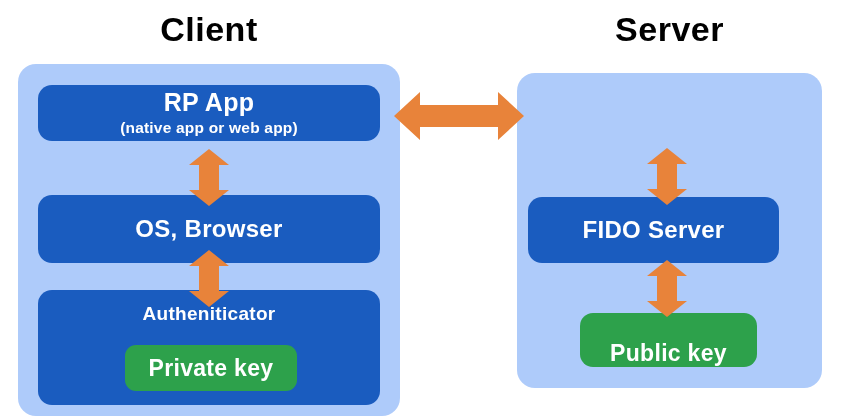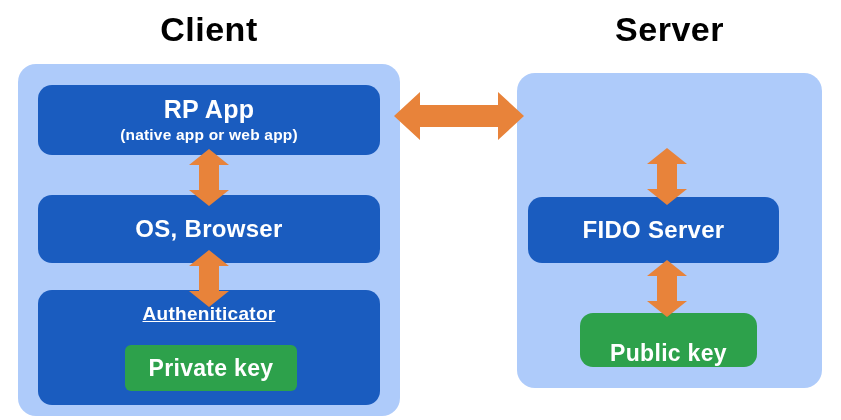--- a/index.html
+++ b/index.html
@@ -56,25 +56,24 @@
     letter-spacing: 0.2px;
   }
   .node-auth {
     justify-content: flex-start;
     padding-top: 13px;
   }
   .node-auth .label-sm {
     font-size: 19px;
     font-weight: 600;
     letter-spacing: 0.3px;
-    text-decoration: underline;
   }
   .keybox {
     background: var(--key);
-    border-radius: 6px;
+    border-radius: 11px;
     color: var(--box-text);
     display: flex;
     align-items: center;
     justify-content: center;
     font-size: 23px;
     font-weight: 600;
     letter-spacing: 0.3px;
   }
   .arrow-svg { display: block; }
   .arrow-svg polygon { fill: var(--arrow); }
@@ -82,21 +81,21 @@
 </head>
 <body>
 
 <div class="stage">
 
   <div class="abs col-title" style="left:517px; top:10px; width:305px;">Server</div>
   <div class="abs col-title" style="left:18px; top:10px; width:382px;">Client</div>
 
   <div class="abs container" style="left:18px; top:64px; width:382px; height:352px;"></div>
 
-  <div class="abs node" style="left:38px; top:85px; width:342px; height:70px;">
+  <div class="abs node" style="left:38px; top:85px; width:342px; height:56px;">
     <div class="label label-lg">RP App</div>
     <div class="sublabel">(native app or web app)</div>
   </div>
 
   <div class="abs node" style="left:38px; top:195px; width:342px; height:68px;">
     <div class="label">OS, Browser</div>
   </div>
 
   <div class="abs node node-auth" style="left:38px; top:290px; width:342px; height:115px;">
     <div class="label-sm">Autheniticator</div>

